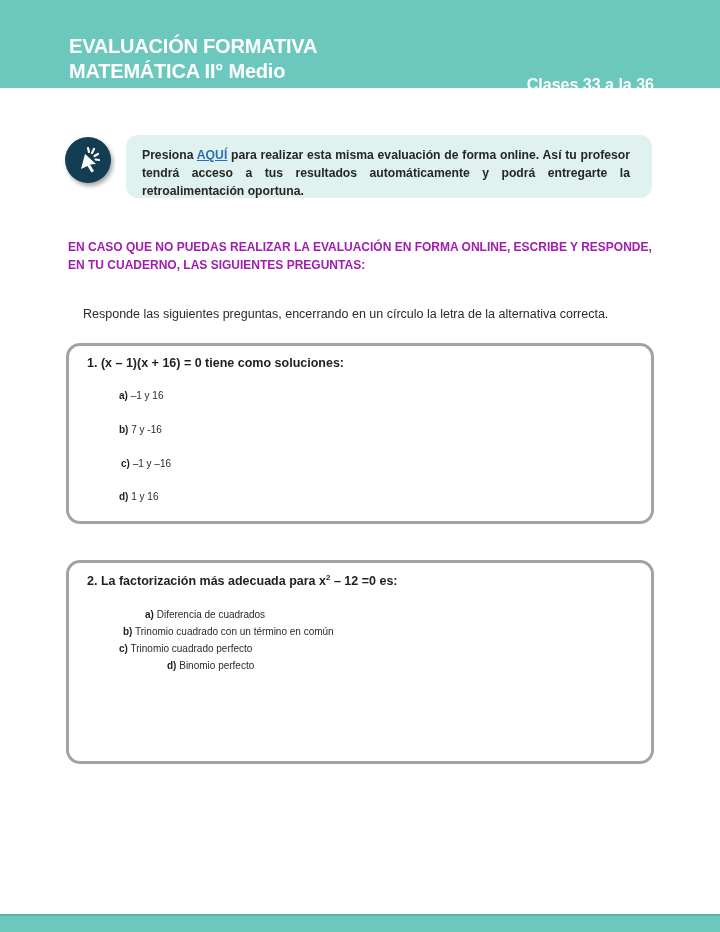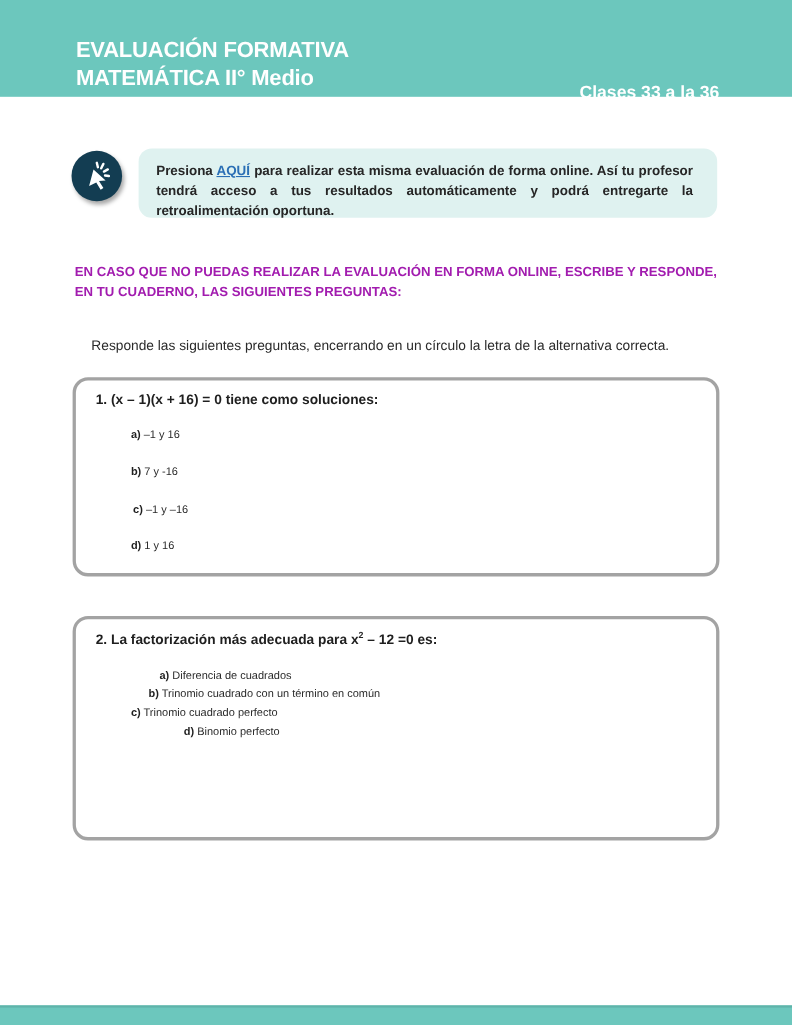--- a/index.html
+++ b/index.html
@@ -128,18 +128,18 @@
   <div class="q-title">1. (x – 1)(x + 16) = 0 tiene como soluciones:</div>
   <div class="opt" style="left:50px; top:44px;"><b>a)</b><span> –1 y 16</span></div>
   <div class="opt" style="left:50px; top:78px;"><b>b)</b><span> 7 y -16</span></div>
   <div class="opt" style="left:52px; top:112px;"><b>c)</b><span> –1 y –16</span></div>
   <div class="opt" style="left:50px; top:145px;"><b>d)</b><span> 1 y 16</span></div>
 </div>
 
 <div class="q-card q2">
   <div class="q-title"><span>2. La factorización más adecuada para  x</span><sup>2</sup><span> – 12 =0 es:</span></div>
   <div class="opt" style="left:40px; top:46px;margin-left:36px;"><b>a)</b><span> Diferencia de cuadrados</span></div>
-  <div class="opt" style="left:66px; top:63px;"><b>b)</b><span> Trinomio cuadrado con un término en común</span></div>
+  <div class="opt" style="left:54px; top:63px;"><b>b)</b><span> Trinomio cuadrado con un término en común</span></div>
   <div class="opt" style="left:50px; top:80px;"><b>c)</b><span> Trinomio cuadrado perfecto</span></div>
   <div class="opt" style="left:50px; top:97px;margin-left:48px;"><b>d)</b><span> Binomio perfecto</span></div>
 </div>
 
 <div class="footer"></div>
 
 </body></html>

